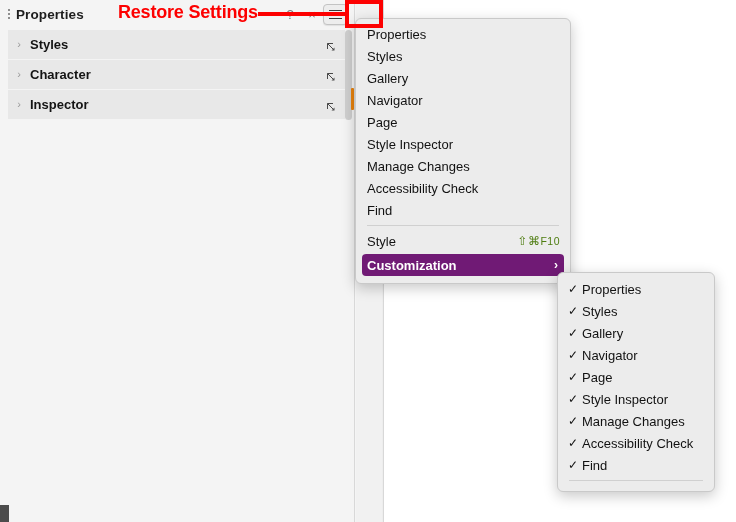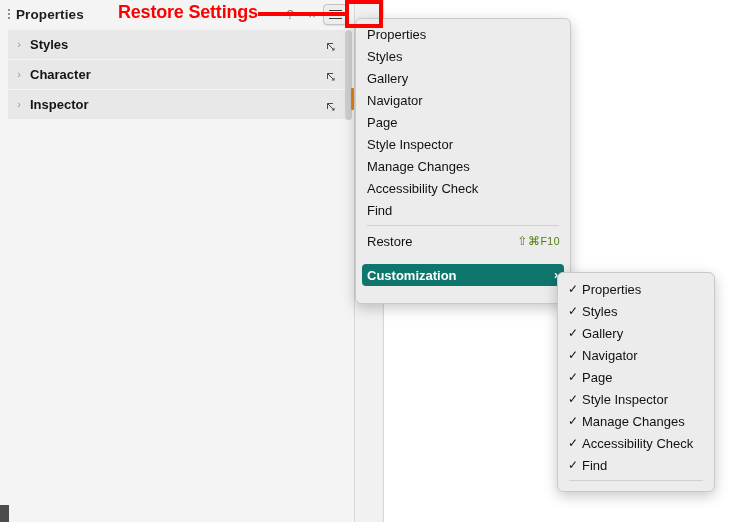--- a/index.html
+++ b/index.html
@@ -217,23 +217,23 @@
   }
   .menu-item .mi-label { flex: 0 0 auto; }
   .menu-item .mi-spacer { flex: 1 1 auto; }
   .menu-item .mi-shortcut {
     color: #4d7c0f;
     font-size: 12px;
     letter-spacing: 0.5px;
   }
   .menu-item .mi-shortcut .fkey { font-size: 10.5px; }
   .menu-item.selected {
-    background: #0f766e;
+    background: #701a75;
     color: #ffffff;
-    margin: 12px 6px;
+    margin: 2px 6px;
     padding: 0 6px 0 5px;
     border-radius: 4px;
     font-weight: bold;
   }
   .menu-item.selected .submenu-arrow {
     color: #ffffff;
     font-size: 12px;
     font-weight: bold;
   }
   .menu-sep {
@@ -397,21 +397,21 @@
   <div class="menu-item">
     <span class="mi-label">Accessibility Check</span>
   </div>
   <div class="menu-item">
     <span class="mi-label">Find</span>
   </div>
 
   <div class="menu-sep"></div>
 
   <div class="menu-item">
-    <span class="mi-label">Restore</span>
+    <span class="mi-label">Style</span>
     <span class="mi-spacer"></span>
     <span class="mi-shortcut"><span>⇧⌘</span><span class="fkey">F10</span></span>
   </div>
   <div class="menu-item selected">
     <span class="mi-label">Customization</span>
     <span class="mi-spacer"></span>
     <span class="submenu-arrow">›</span>
   </div>
 </div>
 

